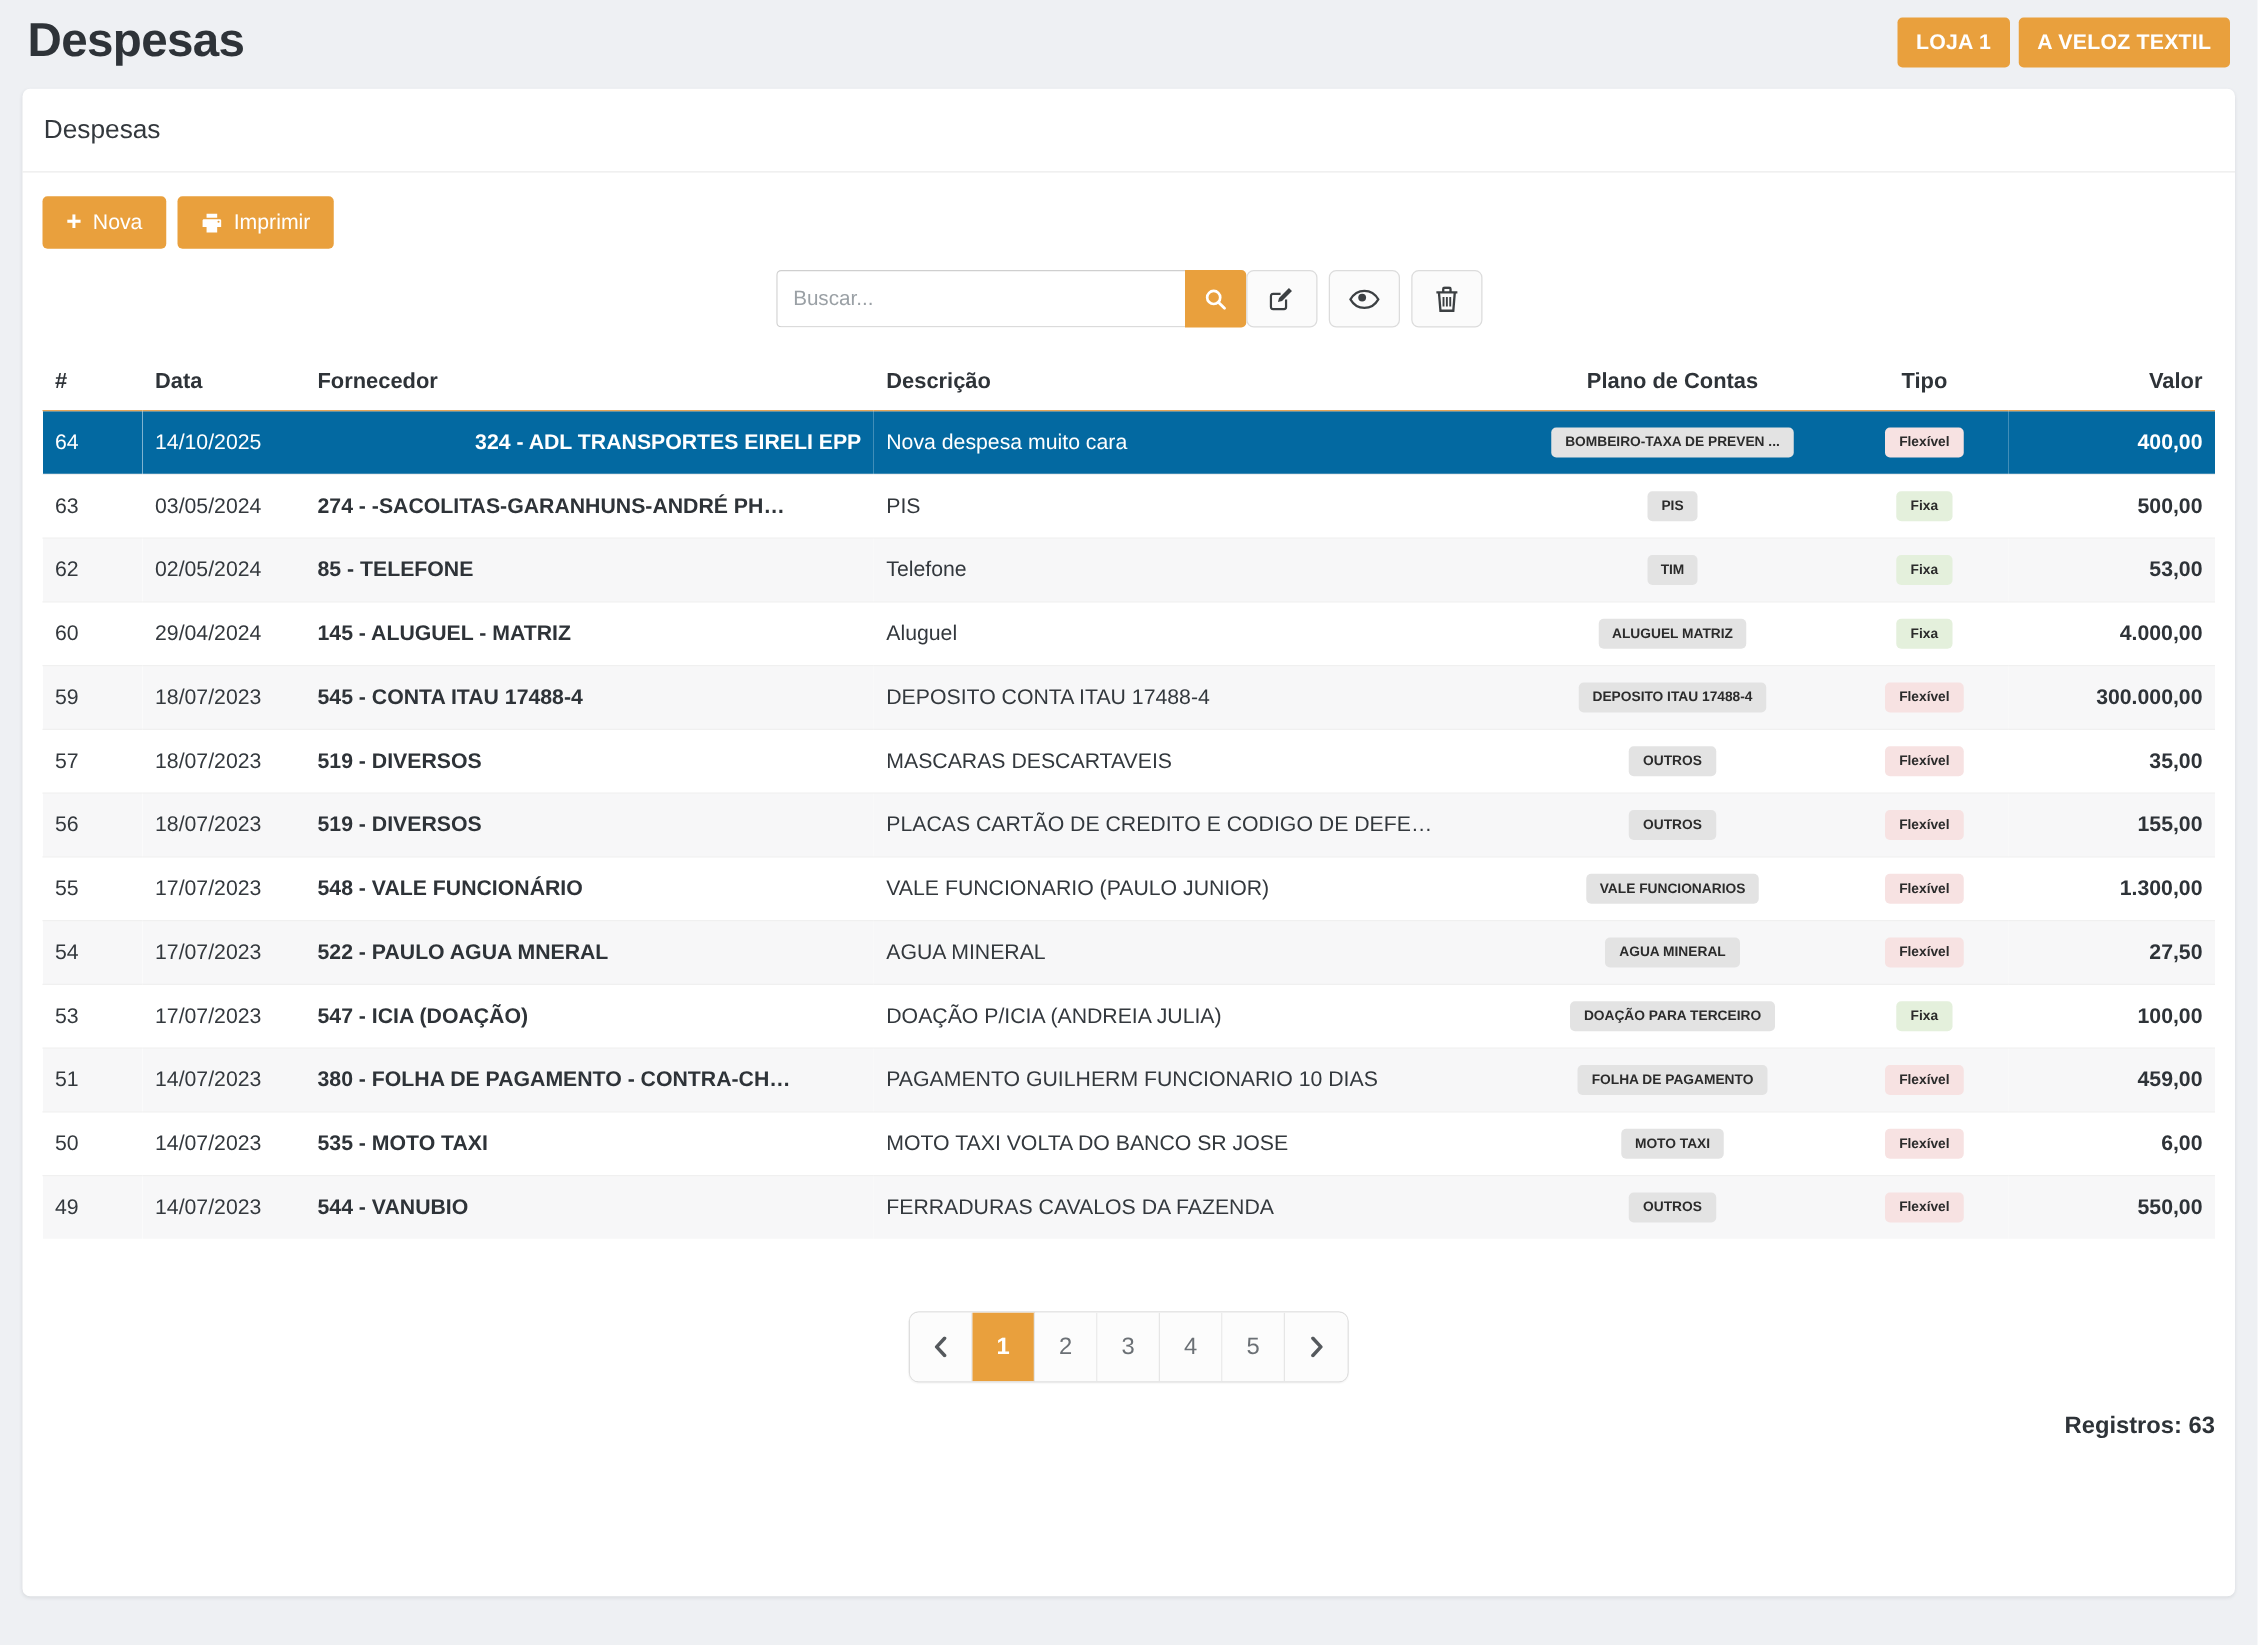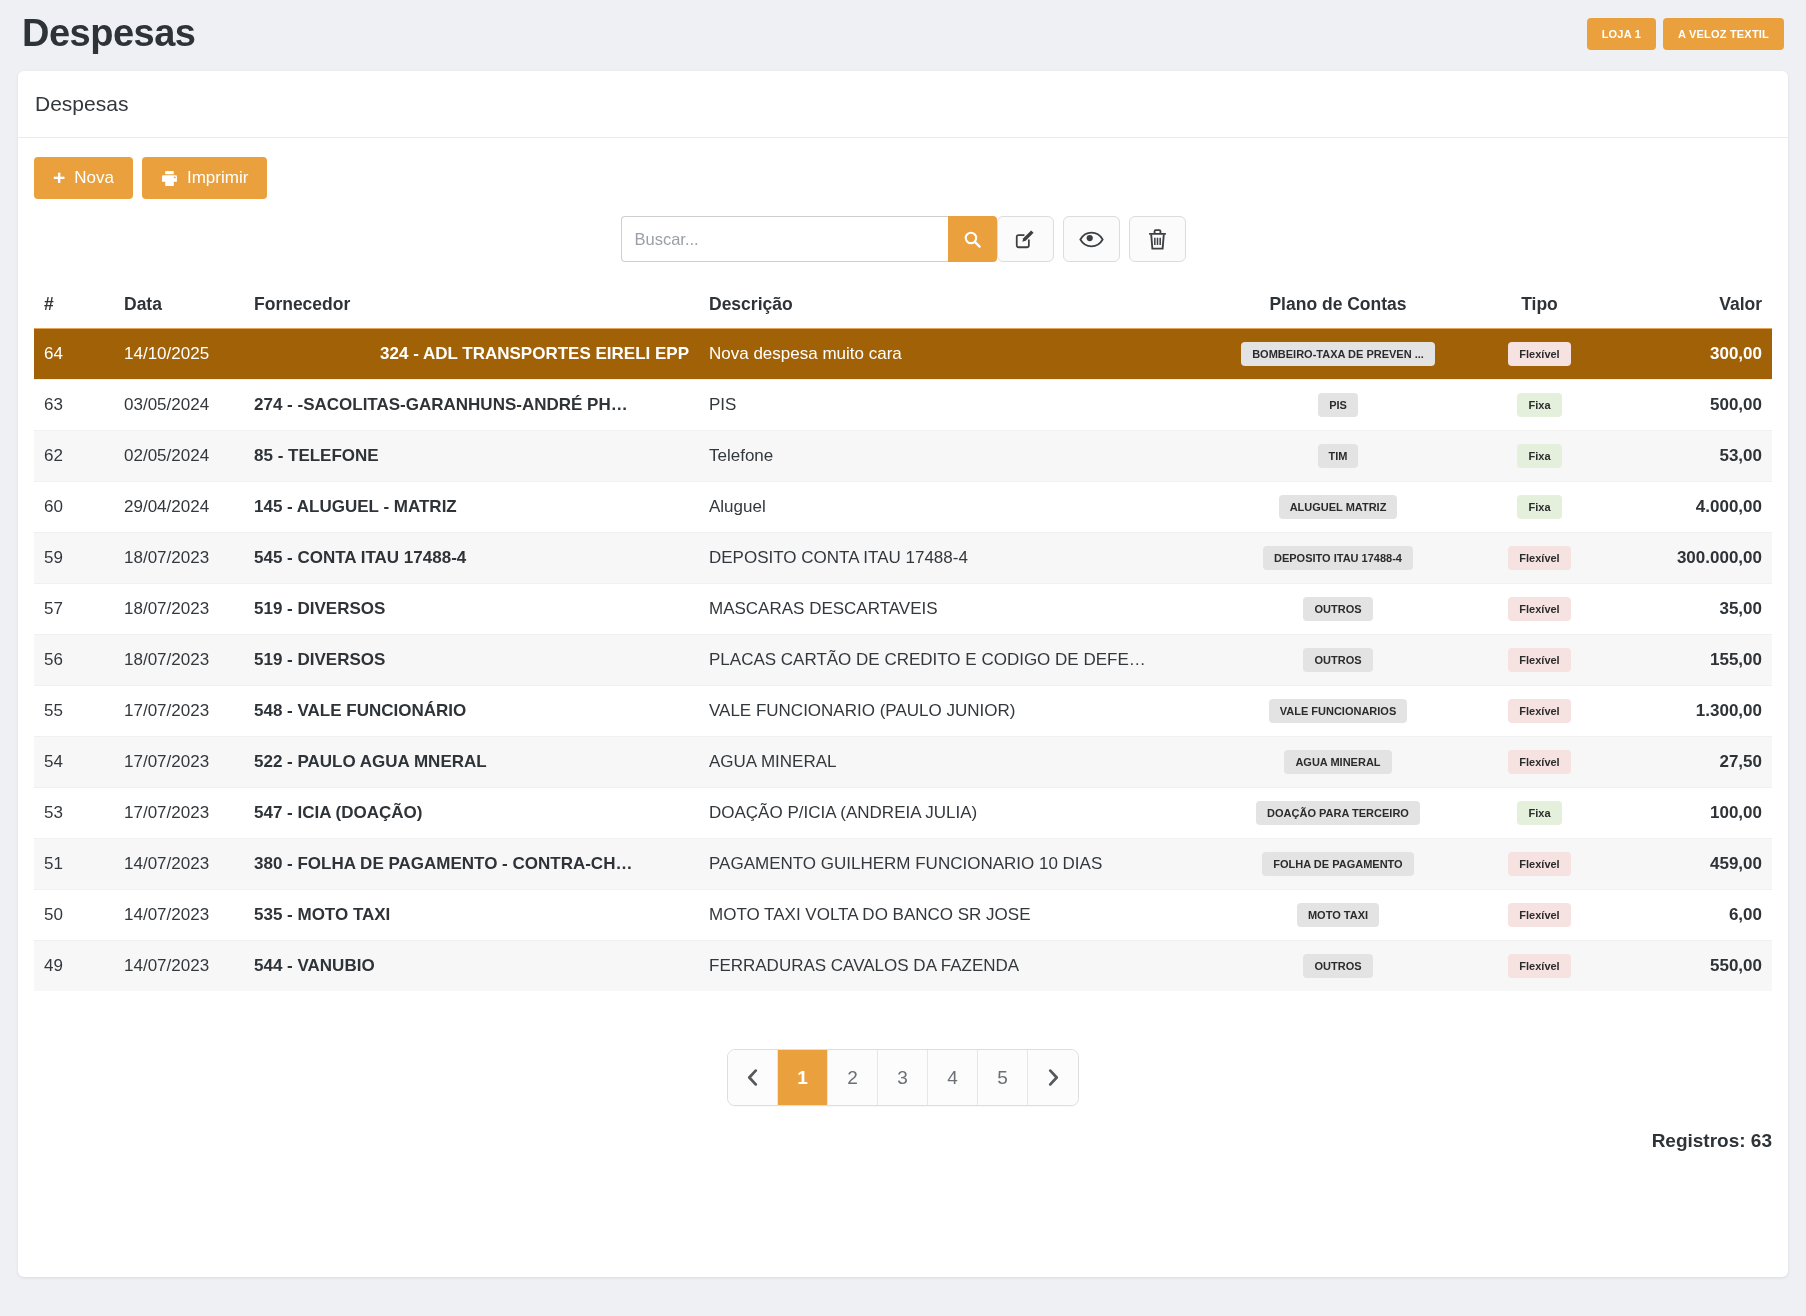--- a/index.html
+++ b/index.html
@@ -11,21 +11,21 @@
     color:#33383d;
   }
   .page { padding:0 18px; }
 
   
   .topbar { display:flex; justify-content:space-between; align-items:center; padding:12px 4px 16px 4px; }
   .page-title { font-size:38px; font-weight:700; color:#2e3338; margin:0; letter-spacing:-0.5px; }
   .top-buttons { display:flex; gap:7px; }
   .top-btn {
     background:#e9a03d; color:#fff; border:none; border-radius:4px;
-    font-family:inherit; font-weight:700; font-size:11px; letter-spacing:.2px;
+    font-family:inherit; font-weight:700; font-size:17px; letter-spacing:.2px;
     padding:10px 15px; cursor:pointer;
   }
 
   
   .card { background:#fff; border-radius:6px; box-shadow:0 1px 3px rgba(40,50,60,.10); min-height:1206px; }
   .card-header { padding:21px 17px; font-size:21px; color:#33383d; border-bottom:1px solid #ebebeb; }
   .card-body { padding:19px 16px 30px 16px; }
 
   
   .toolbar { display:flex; gap:9px; margin-bottom:17px; }
@@ -60,21 +60,21 @@
   thead th { text-align:left; font-weight:700; font-size:17.5px; color:#2e3338; padding:8px 10px 13px 10px; }
   tbody td { padding:13px 10px; border-top:1px solid #f0f0f0; color:#33383d;
              overflow:hidden; white-space:nowrap; text-overflow:ellipsis; }
   tbody tr:nth-child(odd) { background:#f7f7f8; }
   col.c-id { width:80px; } col.c-date { width:130px; } col.c-supplier { width:455px; }
   col.c-desc { width:505px; } col.c-plan { width:268px; } col.c-type { width:135px; } col.c-value { width:165px; }
   .center { text-align:center; }
   .right { text-align:right; }
   td.supplier { font-weight:700; color:#2e3338; }
   td.value { font-weight:700; color:#2e3338; }
-  tbody tr.selected { background:#a16207; }
+  tbody tr.selected { background:#0369a1; }
   tbody tr.selected td { color:#fff; border-top-color:#e2a458; }
   tbody tr.selected td.supplier, tbody tr.selected td.value { color:#fff;text-align:right; }
 
   .badge-plan {
     display:inline-block; background:#e3e3e3; color:#2b2b2b; font-weight:700;
     font-size:11px; padding:6px 11px; border-radius:4px; max-width:100%;
     overflow:hidden; text-overflow:ellipsis; vertical-align:middle;
   }
   .badge-type {
     display:inline-block; color:#2b2b2b; font-weight:700;
@@ -192,21 +192,21 @@
           </tr>
         </thead>
         <tbody id="table-body">
             <tr class="selected">
     <td>64</td>
     <td>14/10/2025</td>
     <td class="supplier">324 - ADL TRANSPORTES EIRELI EPP</td>
     <td>Nova despesa muito cara</td>
     <td class="center"><span class="badge-plan">BOMBEIRO-TAXA DE PREVEN ...</span></td>
     <td class="center"><span class="badge-type" style="background: rgb(247, 226, 226);">Flexível</span></td>
-    <td class="right value">300,00</td>
+    <td class="right value">400,00</td>
   </tr>
             <tr>
     <td>63</td>
     <td>03/05/2024</td>
     <td class="supplier">274 - -SACOLITAS-GARANHUNS-ANDRÉ PH…</td>
     <td>PIS</td>
     <td class="center"><span class="badge-plan">PIS</span></td>
     <td class="center"><span class="badge-type" style="background: rgb(228, 240, 220);">Fixa</span></td>
     <td class="right value">500,00</td>
   </tr>

